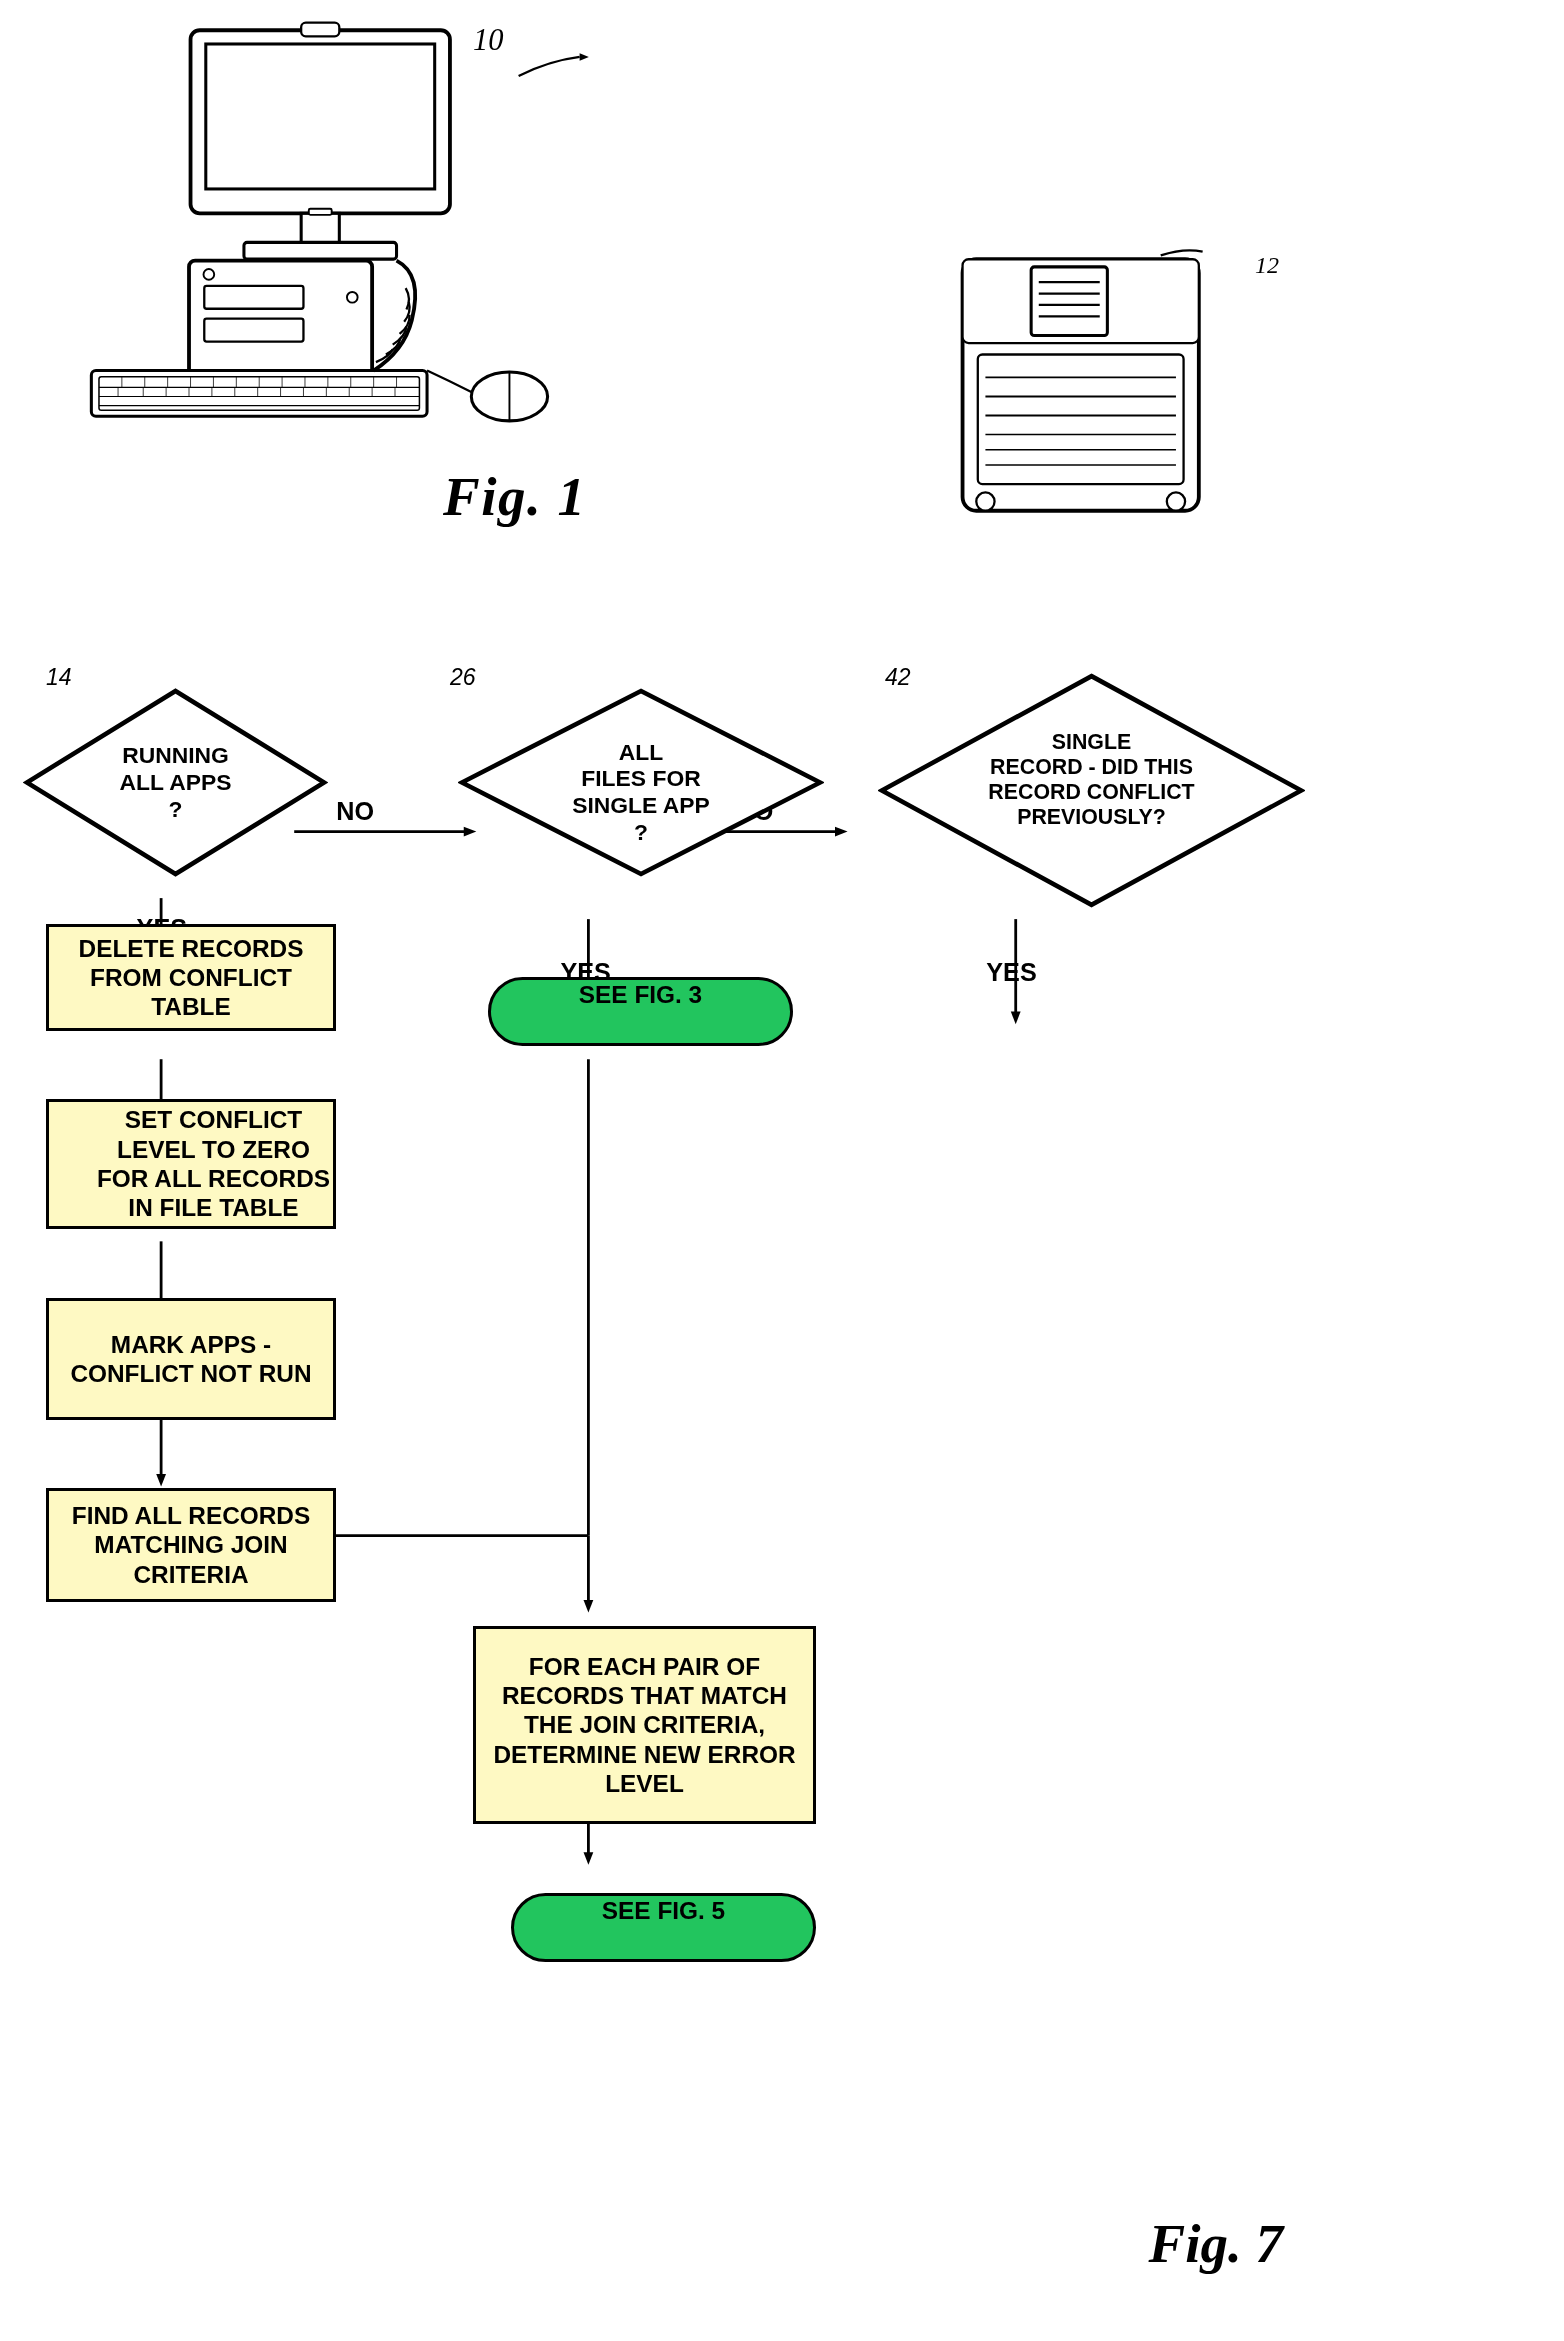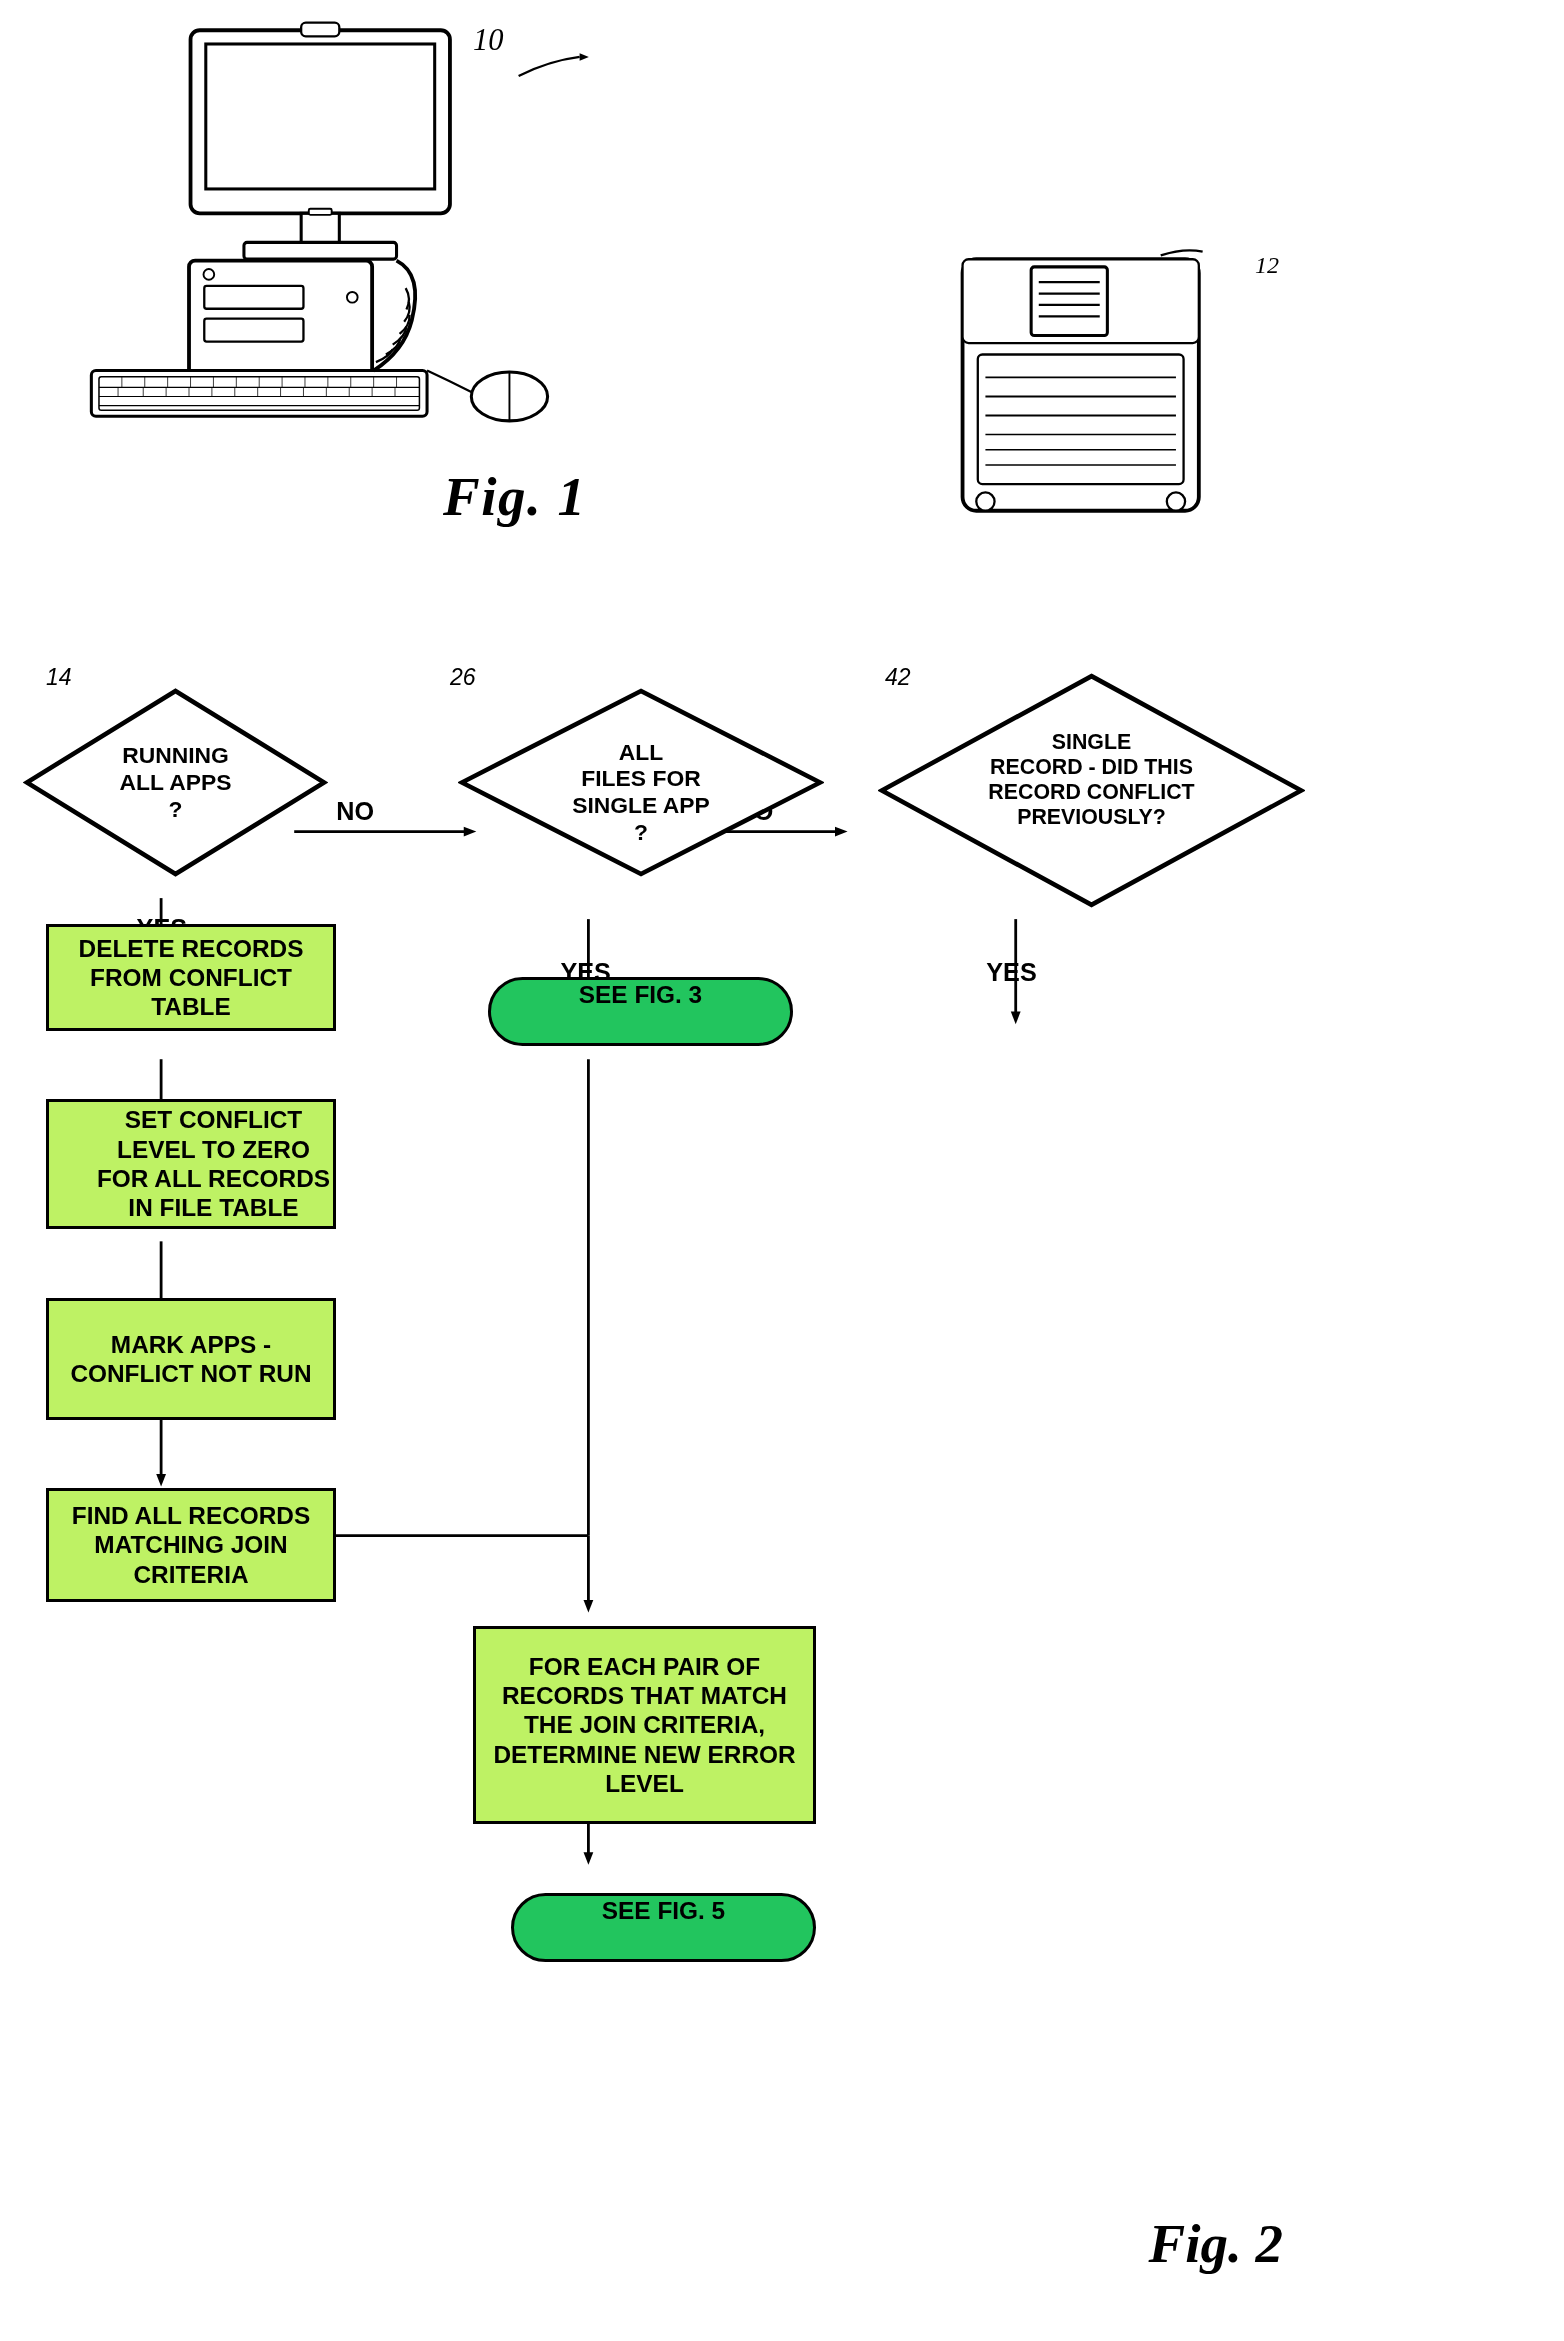--- a/index.html
+++ b/index.html
@@ -72,21 +72,21 @@
       font-weight: bold;
     }
 
     .fc-rect {
       position: absolute;
       border: 3.8px solid #000;
       display: flex;
       align-items: center;
       justify-content: center;
       text-align: center;
-      background: #bef264;
+      background: #fef9c3;
     }
 
     .fc-stadium {
       position: absolute;
       border: 3.8px solid #000;
       border-radius: 46px;
       display: flex;
       align-items: flex-start;
       justify-content: center;
       text-align: center;
@@ -361,18 +361,18 @@
 RECORDS THAT MATCH
 THE JOIN CRITERIA,
 DETERMINE NEW ERROR
 LEVEL</span>
     </div>
 
     <div class="fc-stadium" style="top:1267px; left:511px; width:305px; height:69px;">
       <span class="fc-text">SEE FIG. 5</span>
     </div>
 
-    <div class="fig2-label">Fig. 2</div>
+    <div class="fig2-label">Fig. 7</div>
 
   </div>
 
 </div>
 
 
 </body></html>

